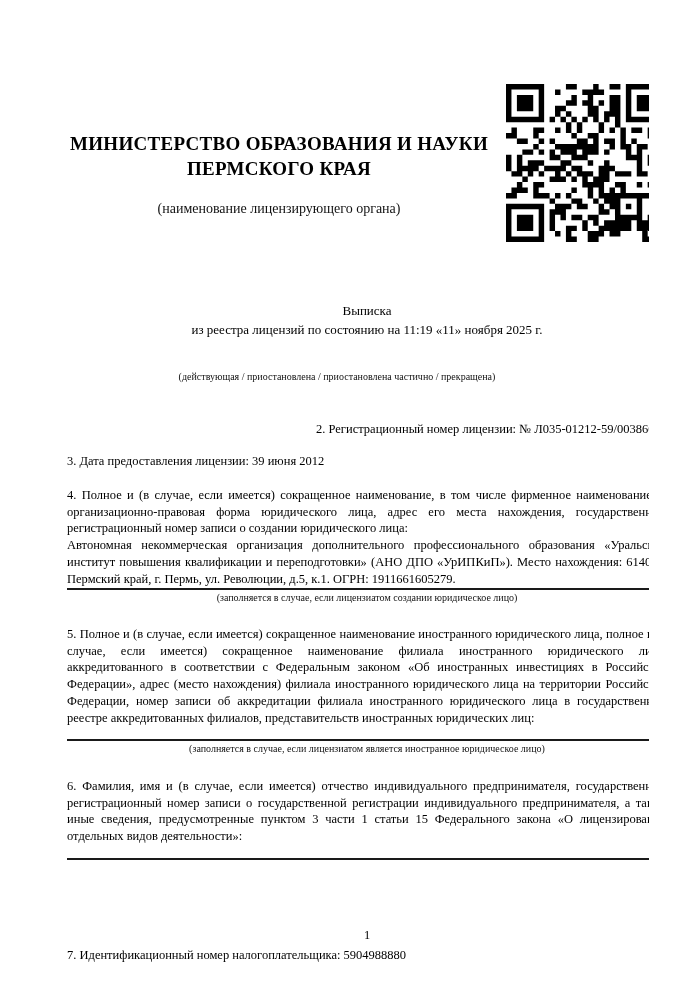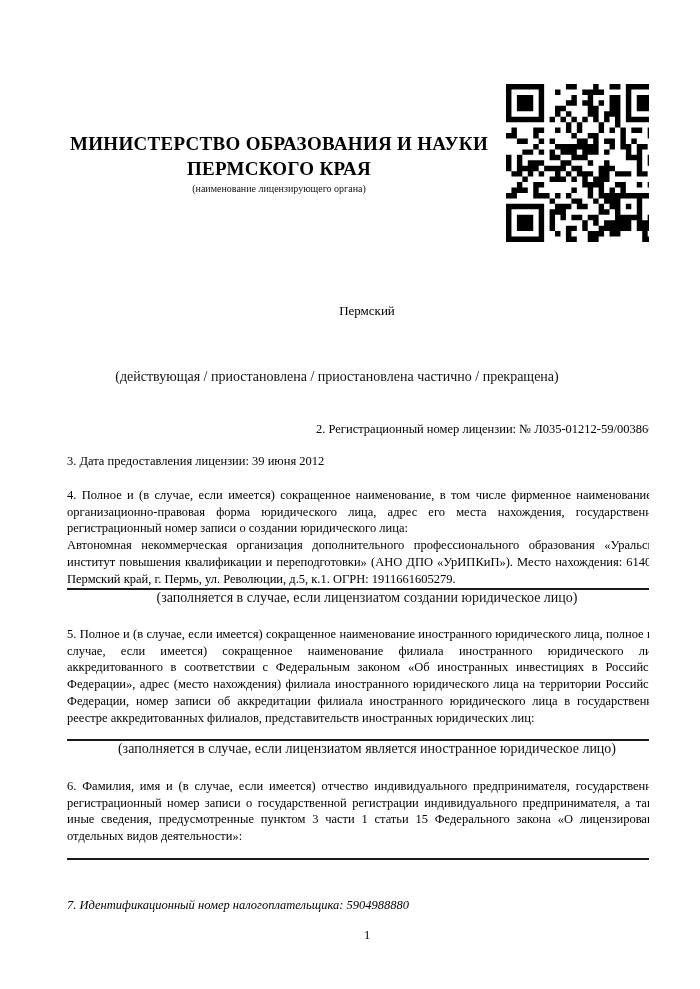--- a/index.html
+++ b/index.html
@@ -13,44 +13,44 @@
   }
   
   .header{
     position:absolute;left:67px;top:131px;width:424px;
     text-align:center;
   }
   .header .h-line{
     font-size:19px;font-weight:bold;line-height:25px;letter-spacing:.3px;
   }
   .header .h-cap{
-    font-size:10px;line-height:12px;margin-top:2px;color:#111;
+    font-size:14px;line-height:12px;margin-top:22px;color:#111;
   }
   
   .qr{
     position:absolute;left:506px;top:84px;width:158px;height:158px;
   }
   .qr svg{display:block;width:158px;height:158px;}
   
   .sec{position:absolute;left:67px;width:600px;font-size:12.5px;line-height:16.7px;}
   .doc-title{top:302px;text-align:center;font-size:13px;line-height:18.5px;}
   .just{text-align:justify;}
   .cap{
-    font-size:14px;line-height:12.5px;text-align:center;color:#111;margin-top:2px;
+    font-size:10px;line-height:12.5px;text-align:center;color:#111;margin-top:2px;
   }
   .cap-shift{padding-right:60px;}
   .rule{border:0;border-top:2px solid #1a1a1a;margin:1px 0 0 0;}
   .rule-gap{margin-top:13px;}
   .s1{top:369px;}
   .s2{top:421px;text-align:right;}
   .s3{top:453px;}
   .s4{top:487px;}
   .s5{top:626px;}
   .s6{top:778px;}
-  .s7{top:897px;font-style:italic;}
+  .s7{top:947px;}
   .pagenum{top:927px;text-align:center;font-size:12.5px;}
 </style>
 </head>
 <body>
 
 <div class="page">
 
   <div class="header">
     <div class="h-line">МИНИСТЕРСТВО ОБРАЗОВАНИЯ И НАУКИ</div>
     <div class="h-line">ПЕРМСКОГО КРАЯ</div>
@@ -58,21 +58,22 @@
   </div>
 
   <div class="qr">
     <svg id="qr-svg" xmlns="http://www.w3.org/2000/svg" viewBox="0 0 158 158">
         <rect width="158" height="158" fill="#ffffff"></rect>
         <path d="M0.00 0.00h5.45v5.45h-5.45zM5.45 0.00h5.45v5.45h-5.45zM10.90 0.00h5.45v5.45h-5.45zM16.34 0.00h5.45v5.45h-5.45zM21.79 0.00h5.45v5.45h-5.45zM27.24 0.00h5.45v5.45h-5.45zM32.69 0.00h5.45v5.45h-5.45zM59.93 0.00h5.45v5.45h-5.45zM65.38 0.00h5.45v5.45h-5.45zM87.17 0.00h5.45v5.45h-5.45zM103.52 0.00h5.45v5.45h-5.45zM108.97 0.00h5.45v5.45h-5.45zM119.86 0.00h5.45v5.45h-5.45zM125.31 0.00h5.45v5.45h-5.45zM130.76 0.00h5.45v5.45h-5.45zM136.21 0.00h5.45v5.45h-5.45zM141.66 0.00h5.45v5.45h-5.45zM147.10 0.00h5.45v5.45h-5.45zM152.55 0.00h5.45v5.45h-5.45zM0.00 5.45h5.45v5.45h-5.45zM32.69 5.45h5.45v5.45h-5.45zM49.03 5.45h5.45v5.45h-5.45zM76.28 5.45h5.45v5.45h-5.45zM81.72 5.45h5.45v5.45h-5.45zM87.17 5.45h5.45v5.45h-5.45zM92.62 5.45h5.45v5.45h-5.45zM119.86 5.45h5.45v5.45h-5.45zM152.55 5.45h5.45v5.45h-5.45zM0.00 10.90h5.45v5.45h-5.45zM10.90 10.90h5.45v5.45h-5.45zM16.34 10.90h5.45v5.45h-5.45zM21.79 10.90h5.45v5.45h-5.45zM32.69 10.90h5.45v5.45h-5.45zM65.38 10.90h5.45v5.45h-5.45zM81.72 10.90h5.45v5.45h-5.45zM103.52 10.90h5.45v5.45h-5.45zM108.97 10.90h5.45v5.45h-5.45zM119.86 10.90h5.45v5.45h-5.45zM130.76 10.90h5.45v5.45h-5.45zM136.21 10.90h5.45v5.45h-5.45zM141.66 10.90h5.45v5.45h-5.45zM152.55 10.90h5.45v5.45h-5.45zM0.00 16.34h5.45v5.45h-5.45zM10.90 16.34h5.45v5.45h-5.45zM16.34 16.34h5.45v5.45h-5.45zM21.79 16.34h5.45v5.45h-5.45zM32.69 16.34h5.45v5.45h-5.45zM59.93 16.34h5.45v5.45h-5.45zM65.38 16.34h5.45v5.45h-5.45zM76.28 16.34h5.45v5.45h-5.45zM81.72 16.34h5.45v5.45h-5.45zM92.62 16.34h5.45v5.45h-5.45zM103.52 16.34h5.45v5.45h-5.45zM108.97 16.34h5.45v5.45h-5.45zM119.86 16.34h5.45v5.45h-5.45zM130.76 16.34h5.45v5.45h-5.45zM136.21 16.34h5.45v5.45h-5.45zM141.66 16.34h5.45v5.45h-5.45zM152.55 16.34h5.45v5.45h-5.45zM0.00 21.79h5.45v5.45h-5.45zM10.90 21.79h5.45v5.45h-5.45zM16.34 21.79h5.45v5.45h-5.45zM21.79 21.79h5.45v5.45h-5.45zM32.69 21.79h5.45v5.45h-5.45zM49.03 21.79h5.45v5.45h-5.45zM54.48 21.79h5.45v5.45h-5.45zM81.72 21.79h5.45v5.45h-5.45zM87.17 21.79h5.45v5.45h-5.45zM103.52 21.79h5.45v5.45h-5.45zM108.97 21.79h5.45v5.45h-5.45zM119.86 21.79h5.45v5.45h-5.45zM130.76 21.79h5.45v5.45h-5.45zM136.21 21.79h5.45v5.45h-5.45zM141.66 21.79h5.45v5.45h-5.45zM152.55 21.79h5.45v5.45h-5.45zM0.00 27.24h5.45v5.45h-5.45zM32.69 27.24h5.45v5.45h-5.45zM49.03 27.24h5.45v5.45h-5.45zM59.93 27.24h5.45v5.45h-5.45zM81.72 27.24h5.45v5.45h-5.45zM87.17 27.24h5.45v5.45h-5.45zM98.07 27.24h5.45v5.45h-5.45zM103.52 27.24h5.45v5.45h-5.45zM108.97 27.24h5.45v5.45h-5.45zM119.86 27.24h5.45v5.45h-5.45zM152.55 27.24h5.45v5.45h-5.45zM0.00 32.69h5.45v5.45h-5.45zM5.45 32.69h5.45v5.45h-5.45zM10.90 32.69h5.45v5.45h-5.45zM16.34 32.69h5.45v5.45h-5.45zM21.79 32.69h5.45v5.45h-5.45zM27.24 32.69h5.45v5.45h-5.45zM32.69 32.69h5.45v5.45h-5.45zM43.59 32.69h5.45v5.45h-5.45zM54.48 32.69h5.45v5.45h-5.45zM65.38 32.69h5.45v5.45h-5.45zM76.28 32.69h5.45v5.45h-5.45zM87.17 32.69h5.45v5.45h-5.45zM98.07 32.69h5.45v5.45h-5.45zM108.97 32.69h5.45v5.45h-5.45zM119.86 32.69h5.45v5.45h-5.45zM125.31 32.69h5.45v5.45h-5.45zM130.76 32.69h5.45v5.45h-5.45zM136.21 32.69h5.45v5.45h-5.45zM141.66 32.69h5.45v5.45h-5.45zM147.10 32.69h5.45v5.45h-5.45zM152.55 32.69h5.45v5.45h-5.45zM59.93 38.14h5.45v5.45h-5.45zM70.83 38.14h5.45v5.45h-5.45zM92.62 38.14h5.45v5.45h-5.45zM108.97 38.14h5.45v5.45h-5.45zM5.45 43.59h5.45v5.45h-5.45zM27.24 43.59h5.45v5.45h-5.45zM32.69 43.59h5.45v5.45h-5.45zM49.03 43.59h5.45v5.45h-5.45zM59.93 43.59h5.45v5.45h-5.45zM70.83 43.59h5.45v5.45h-5.45zM92.62 43.59h5.45v5.45h-5.45zM103.52 43.59h5.45v5.45h-5.45zM114.41 43.59h5.45v5.45h-5.45zM125.31 43.59h5.45v5.45h-5.45zM130.76 43.59h5.45v5.45h-5.45zM141.66 43.59h5.45v5.45h-5.45zM152.55 43.59h5.45v5.45h-5.45zM0.00 49.03h5.45v5.45h-5.45zM5.45 49.03h5.45v5.45h-5.45zM27.24 49.03h5.45v5.45h-5.45zM65.38 49.03h5.45v5.45h-5.45zM81.72 49.03h5.45v5.45h-5.45zM87.17 49.03h5.45v5.45h-5.45zM114.41 49.03h5.45v5.45h-5.45zM141.66 49.03h5.45v5.45h-5.45zM152.55 49.03h5.45v5.45h-5.45zM10.90 54.48h5.45v5.45h-5.45zM16.34 54.48h5.45v5.45h-5.45zM32.69 54.48h5.45v5.45h-5.45zM43.59 54.48h5.45v5.45h-5.45zM70.83 54.48h5.45v5.45h-5.45zM76.28 54.48h5.45v5.45h-5.45zM87.17 54.48h5.45v5.45h-5.45zM98.07 54.48h5.45v5.45h-5.45zM103.52 54.48h5.45v5.45h-5.45zM114.41 54.48h5.45v5.45h-5.45zM125.31 54.48h5.45v5.45h-5.45zM152.55 54.48h5.45v5.45h-5.45zM27.24 59.93h5.45v5.45h-5.45zM49.03 59.93h5.45v5.45h-5.45zM54.48 59.93h5.45v5.45h-5.45zM59.93 59.93h5.45v5.45h-5.45zM65.38 59.93h5.45v5.45h-5.45zM70.83 59.93h5.45v5.45h-5.45zM76.28 59.93h5.45v5.45h-5.45zM81.72 59.93h5.45v5.45h-5.45zM87.17 59.93h5.45v5.45h-5.45zM103.52 59.93h5.45v5.45h-5.45zM114.41 59.93h5.45v5.45h-5.45zM119.86 59.93h5.45v5.45h-5.45zM130.76 59.93h5.45v5.45h-5.45zM136.21 59.93h5.45v5.45h-5.45zM16.34 65.38h5.45v5.45h-5.45zM21.79 65.38h5.45v5.45h-5.45zM32.69 65.38h5.45v5.45h-5.45zM43.59 65.38h5.45v5.45h-5.45zM54.48 65.38h5.45v5.45h-5.45zM59.93 65.38h5.45v5.45h-5.45zM65.38 65.38h5.45v5.45h-5.45zM76.28 65.38h5.45v5.45h-5.45zM81.72 65.38h5.45v5.45h-5.45zM87.17 65.38h5.45v5.45h-5.45zM98.07 65.38h5.45v5.45h-5.45zM119.86 65.38h5.45v5.45h-5.45zM130.76 65.38h5.45v5.45h-5.45zM147.10 65.38h5.45v5.45h-5.45zM152.55 65.38h5.45v5.45h-5.45zM0.00 70.83h5.45v5.45h-5.45zM10.90 70.83h5.45v5.45h-5.45zM43.59 70.83h5.45v5.45h-5.45zM49.03 70.83h5.45v5.45h-5.45zM65.38 70.83h5.45v5.45h-5.45zM70.83 70.83h5.45v5.45h-5.45zM76.28 70.83h5.45v5.45h-5.45zM119.86 70.83h5.45v5.45h-5.45zM125.31 70.83h5.45v5.45h-5.45zM130.76 70.83h5.45v5.45h-5.45zM141.66 70.83h5.45v5.45h-5.45zM147.10 70.83h5.45v5.45h-5.45zM152.55 70.83h5.45v5.45h-5.45zM0.00 76.28h5.45v5.45h-5.45zM10.90 76.28h5.45v5.45h-5.45zM21.79 76.28h5.45v5.45h-5.45zM27.24 76.28h5.45v5.45h-5.45zM32.69 76.28h5.45v5.45h-5.45zM54.48 76.28h5.45v5.45h-5.45zM59.93 76.28h5.45v5.45h-5.45zM81.72 76.28h5.45v5.45h-5.45zM98.07 76.28h5.45v5.45h-5.45zM130.76 76.28h5.45v5.45h-5.45zM141.66 76.28h5.45v5.45h-5.45zM147.10 76.28h5.45v5.45h-5.45zM0.00 81.72h5.45v5.45h-5.45zM10.90 81.72h5.45v5.45h-5.45zM16.34 81.72h5.45v5.45h-5.45zM21.79 81.72h5.45v5.45h-5.45zM27.24 81.72h5.45v5.45h-5.45zM38.14 81.72h5.45v5.45h-5.45zM43.59 81.72h5.45v5.45h-5.45zM49.03 81.72h5.45v5.45h-5.45zM54.48 81.72h5.45v5.45h-5.45zM65.38 81.72h5.45v5.45h-5.45zM70.83 81.72h5.45v5.45h-5.45zM92.62 81.72h5.45v5.45h-5.45zM98.07 81.72h5.45v5.45h-5.45zM103.52 81.72h5.45v5.45h-5.45zM130.76 81.72h5.45v5.45h-5.45zM152.55 81.72h5.45v5.45h-5.45zM5.45 87.17h5.45v5.45h-5.45zM10.90 87.17h5.45v5.45h-5.45zM21.79 87.17h5.45v5.45h-5.45zM32.69 87.17h5.45v5.45h-5.45zM49.03 87.17h5.45v5.45h-5.45zM59.93 87.17h5.45v5.45h-5.45zM70.83 87.17h5.45v5.45h-5.45zM76.28 87.17h5.45v5.45h-5.45zM81.72 87.17h5.45v5.45h-5.45zM92.62 87.17h5.45v5.45h-5.45zM98.07 87.17h5.45v5.45h-5.45zM108.97 87.17h5.45v5.45h-5.45zM114.41 87.17h5.45v5.45h-5.45zM119.86 87.17h5.45v5.45h-5.45zM130.76 87.17h5.45v5.45h-5.45zM136.21 87.17h5.45v5.45h-5.45zM147.10 87.17h5.45v5.45h-5.45zM16.34 92.62h5.45v5.45h-5.45zM43.59 92.62h5.45v5.45h-5.45zM49.03 92.62h5.45v5.45h-5.45zM54.48 92.62h5.45v5.45h-5.45zM65.38 92.62h5.45v5.45h-5.45zM76.28 92.62h5.45v5.45h-5.45zM87.17 92.62h5.45v5.45h-5.45zM92.62 92.62h5.45v5.45h-5.45zM98.07 92.62h5.45v5.45h-5.45zM10.90 98.07h5.45v5.45h-5.45zM27.24 98.07h5.45v5.45h-5.45zM32.69 98.07h5.45v5.45h-5.45zM76.28 98.07h5.45v5.45h-5.45zM81.72 98.07h5.45v5.45h-5.45zM87.17 98.07h5.45v5.45h-5.45zM92.62 98.07h5.45v5.45h-5.45zM108.97 98.07h5.45v5.45h-5.45zM114.41 98.07h5.45v5.45h-5.45zM130.76 98.07h5.45v5.45h-5.45zM141.66 98.07h5.45v5.45h-5.45zM147.10 98.07h5.45v5.45h-5.45zM5.45 103.52h5.45v5.45h-5.45zM10.90 103.52h5.45v5.45h-5.45zM16.34 103.52h5.45v5.45h-5.45zM27.24 103.52h5.45v5.45h-5.45zM65.38 103.52h5.45v5.45h-5.45zM81.72 103.52h5.45v5.45h-5.45zM92.62 103.52h5.45v5.45h-5.45zM103.52 103.52h5.45v5.45h-5.45zM114.41 103.52h5.45v5.45h-5.45zM152.55 103.52h5.45v5.45h-5.45zM0.00 108.97h5.45v5.45h-5.45zM5.45 108.97h5.45v5.45h-5.45zM27.24 108.97h5.45v5.45h-5.45zM32.69 108.97h5.45v5.45h-5.45zM38.14 108.97h5.45v5.45h-5.45zM49.03 108.97h5.45v5.45h-5.45zM59.93 108.97h5.45v5.45h-5.45zM81.72 108.97h5.45v5.45h-5.45zM92.62 108.97h5.45v5.45h-5.45zM98.07 108.97h5.45v5.45h-5.45zM103.52 108.97h5.45v5.45h-5.45zM108.97 108.97h5.45v5.45h-5.45zM114.41 108.97h5.45v5.45h-5.45zM119.86 108.97h5.45v5.45h-5.45zM125.31 108.97h5.45v5.45h-5.45zM130.76 108.97h5.45v5.45h-5.45zM136.21 108.97h5.45v5.45h-5.45zM141.66 108.97h5.45v5.45h-5.45zM43.59 114.41h5.45v5.45h-5.45zM65.38 114.41h5.45v5.45h-5.45zM70.83 114.41h5.45v5.45h-5.45zM87.17 114.41h5.45v5.45h-5.45zM98.07 114.41h5.45v5.45h-5.45zM103.52 114.41h5.45v5.45h-5.45zM108.97 114.41h5.45v5.45h-5.45zM130.76 114.41h5.45v5.45h-5.45zM147.10 114.41h5.45v5.45h-5.45zM152.55 114.41h5.45v5.45h-5.45zM0.00 119.86h5.45v5.45h-5.45zM5.45 119.86h5.45v5.45h-5.45zM10.90 119.86h5.45v5.45h-5.45zM16.34 119.86h5.45v5.45h-5.45zM21.79 119.86h5.45v5.45h-5.45zM27.24 119.86h5.45v5.45h-5.45zM32.69 119.86h5.45v5.45h-5.45zM49.03 119.86h5.45v5.45h-5.45zM54.48 119.86h5.45v5.45h-5.45zM59.93 119.86h5.45v5.45h-5.45zM70.83 119.86h5.45v5.45h-5.45zM76.28 119.86h5.45v5.45h-5.45zM92.62 119.86h5.45v5.45h-5.45zM103.52 119.86h5.45v5.45h-5.45zM108.97 119.86h5.45v5.45h-5.45zM119.86 119.86h5.45v5.45h-5.45zM130.76 119.86h5.45v5.45h-5.45zM147.10 119.86h5.45v5.45h-5.45zM0.00 125.31h5.45v5.45h-5.45zM32.69 125.31h5.45v5.45h-5.45zM43.59 125.31h5.45v5.45h-5.45zM49.03 125.31h5.45v5.45h-5.45zM54.48 125.31h5.45v5.45h-5.45zM92.62 125.31h5.45v5.45h-5.45zM98.07 125.31h5.45v5.45h-5.45zM108.97 125.31h5.45v5.45h-5.45zM130.76 125.31h5.45v5.45h-5.45zM147.10 125.31h5.45v5.45h-5.45zM152.55 125.31h5.45v5.45h-5.45zM0.00 130.76h5.45v5.45h-5.45zM10.90 130.76h5.45v5.45h-5.45zM16.34 130.76h5.45v5.45h-5.45zM21.79 130.76h5.45v5.45h-5.45zM32.69 130.76h5.45v5.45h-5.45zM43.59 130.76h5.45v5.45h-5.45zM54.48 130.76h5.45v5.45h-5.45zM65.38 130.76h5.45v5.45h-5.45zM70.83 130.76h5.45v5.45h-5.45zM81.72 130.76h5.45v5.45h-5.45zM87.17 130.76h5.45v5.45h-5.45zM108.97 130.76h5.45v5.45h-5.45zM114.41 130.76h5.45v5.45h-5.45zM119.86 130.76h5.45v5.45h-5.45zM125.31 130.76h5.45v5.45h-5.45zM130.76 130.76h5.45v5.45h-5.45zM141.66 130.76h5.45v5.45h-5.45zM0.00 136.21h5.45v5.45h-5.45zM10.90 136.21h5.45v5.45h-5.45zM16.34 136.21h5.45v5.45h-5.45zM21.79 136.21h5.45v5.45h-5.45zM32.69 136.21h5.45v5.45h-5.45zM43.59 136.21h5.45v5.45h-5.45zM76.28 136.21h5.45v5.45h-5.45zM87.17 136.21h5.45v5.45h-5.45zM98.07 136.21h5.45v5.45h-5.45zM103.52 136.21h5.45v5.45h-5.45zM108.97 136.21h5.45v5.45h-5.45zM114.41 136.21h5.45v5.45h-5.45zM119.86 136.21h5.45v5.45h-5.45zM130.76 136.21h5.45v5.45h-5.45zM136.21 136.21h5.45v5.45h-5.45zM141.66 136.21h5.45v5.45h-5.45zM0.00 141.66h5.45v5.45h-5.45zM10.90 141.66h5.45v5.45h-5.45zM16.34 141.66h5.45v5.45h-5.45zM21.79 141.66h5.45v5.45h-5.45zM32.69 141.66h5.45v5.45h-5.45zM43.59 141.66h5.45v5.45h-5.45zM59.93 141.66h5.45v5.45h-5.45zM65.38 141.66h5.45v5.45h-5.45zM76.28 141.66h5.45v5.45h-5.45zM92.62 141.66h5.45v5.45h-5.45zM98.07 141.66h5.45v5.45h-5.45zM103.52 141.66h5.45v5.45h-5.45zM108.97 141.66h5.45v5.45h-5.45zM114.41 141.66h5.45v5.45h-5.45zM119.86 141.66h5.45v5.45h-5.45zM130.76 141.66h5.45v5.45h-5.45zM136.21 141.66h5.45v5.45h-5.45zM141.66 141.66h5.45v5.45h-5.45zM0.00 147.10h5.45v5.45h-5.45zM32.69 147.10h5.45v5.45h-5.45zM49.03 147.10h5.45v5.45h-5.45zM59.93 147.10h5.45v5.45h-5.45zM81.72 147.10h5.45v5.45h-5.45zM87.17 147.10h5.45v5.45h-5.45zM92.62 147.10h5.45v5.45h-5.45zM103.52 147.10h5.45v5.45h-5.45zM108.97 147.10h5.45v5.45h-5.45zM136.21 147.10h5.45v5.45h-5.45zM152.55 147.10h5.45v5.45h-5.45zM0.00 152.55h5.45v5.45h-5.45zM5.45 152.55h5.45v5.45h-5.45zM10.90 152.55h5.45v5.45h-5.45zM16.34 152.55h5.45v5.45h-5.45zM21.79 152.55h5.45v5.45h-5.45zM27.24 152.55h5.45v5.45h-5.45zM32.69 152.55h5.45v5.45h-5.45zM59.93 152.55h5.45v5.45h-5.45zM65.38 152.55h5.45v5.45h-5.45zM81.72 152.55h5.45v5.45h-5.45zM87.17 152.55h5.45v5.45h-5.45zM136.21 152.55h5.45v5.45h-5.45zM141.66 152.55h5.45v5.45h-5.45zM147.10 152.55h5.45v5.45h-5.45zM152.55 152.55h5.45v5.45h-5.45z" fill="#000000"></path>
       </svg>
   </div>
 
   <div class="sec doc-title">
-    <div>Пермский</div>
+    <div>Выписка</div>
+    <div>из реестра лицензий по состоянию на 11:19 «11» ноября 2025 г.</div>
   </div>
 
   <div class="sec s1">
     <div class="cap cap-shift">(действующая / приостановлена / приостановлена частично / прекращена)</div>
   </div>
 
   <div class="sec s2">
     <div>2. Регистрационный номер лицензии: № Л035-01212-59/00386077</div>
   </div>
 

